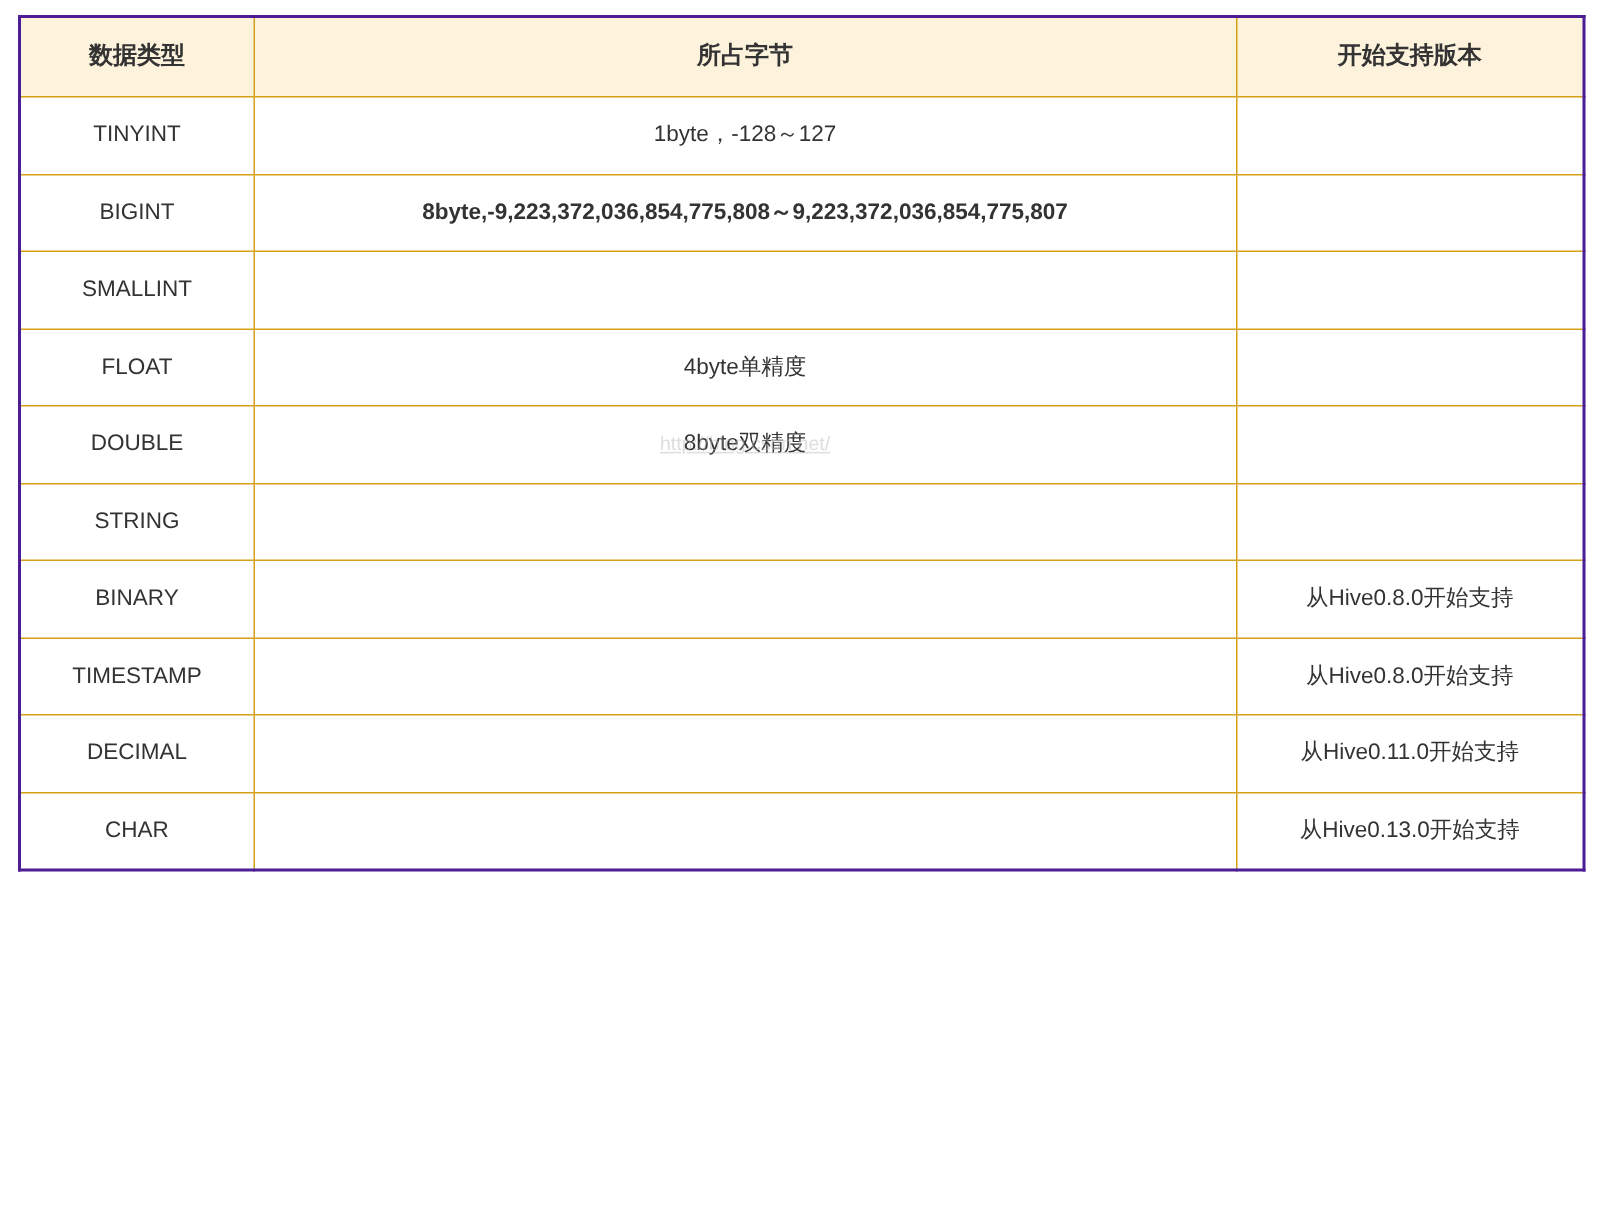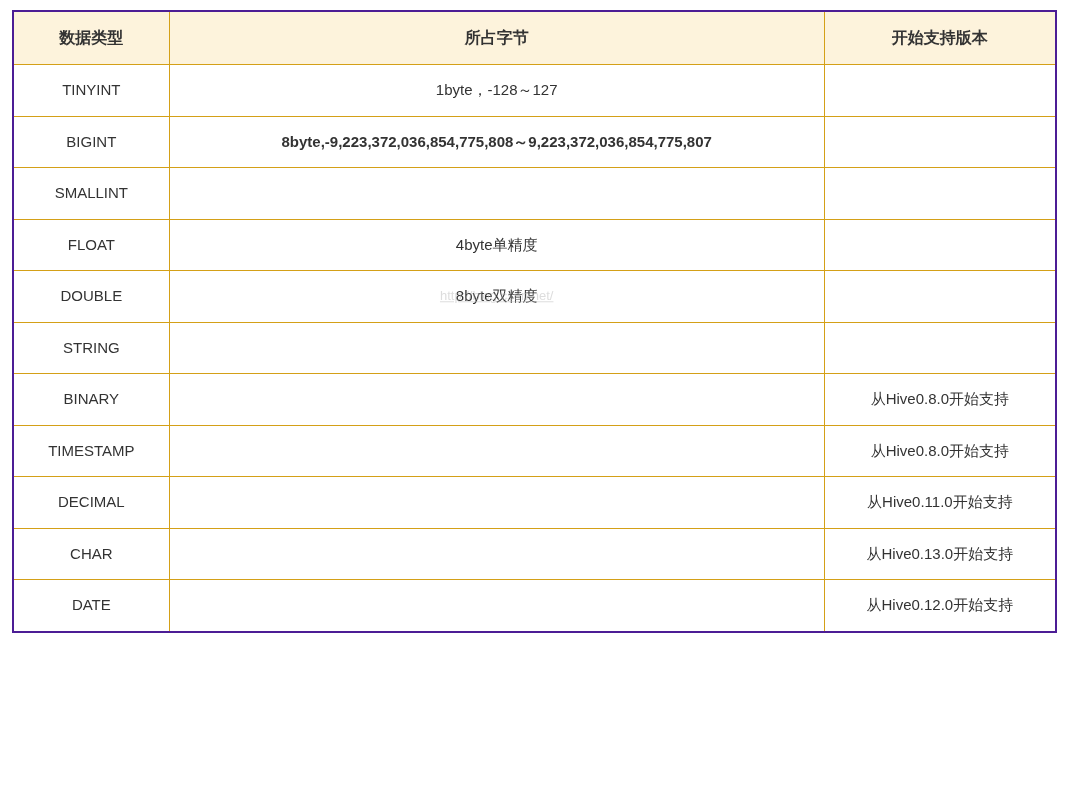--- a/index.html
+++ b/index.html
@@ -134,20 +134,15 @@
         <tr>
           <td>DECIMAL</td>
           <td style="position: relative;"></td>
           <td>从Hive0.11.0开始支持</td>
         </tr>
         <tr>
           <td>CHAR</td>
           <td style="position: relative;"></td>
           <td>从Hive0.13.0开始支持</td>
         </tr>
-        <tr>
-          <td>DATE</td>
-          <td style="position: relative;"></td>
-          <td>从Hive0.12.0开始支持</td>
-        </tr>
       </tbody>
   </table>
 </div>
 
 </body></html>

